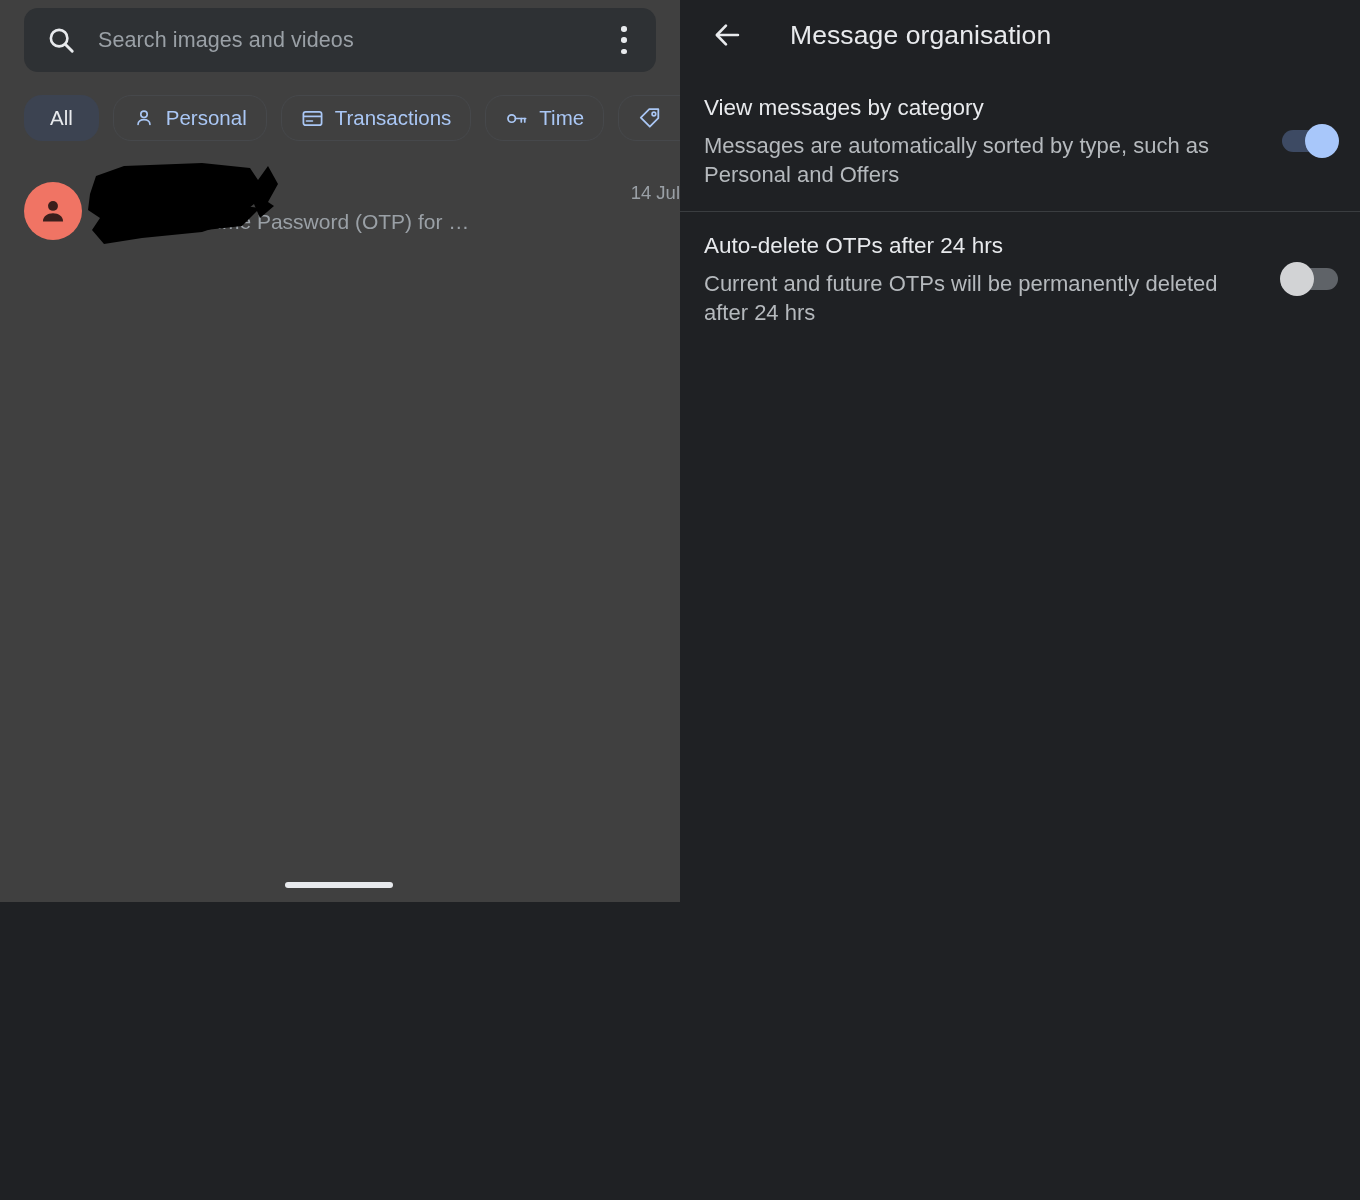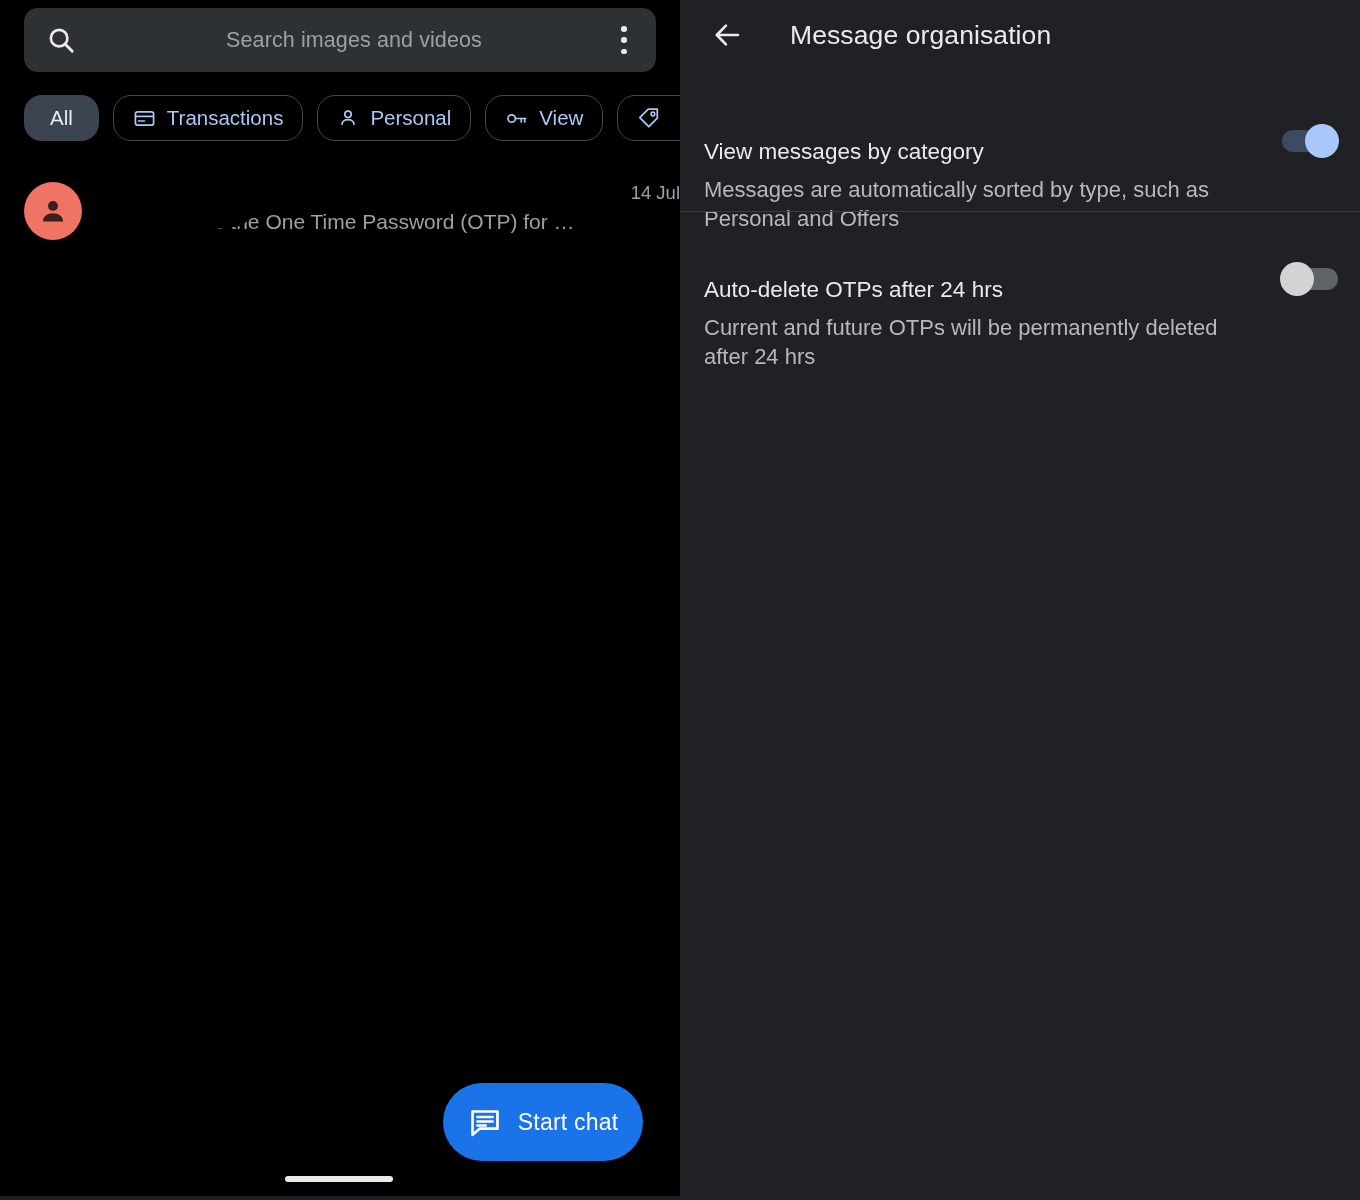--- a/index.html
+++ b/index.html
@@ -17,25 +17,24 @@
     width: 1360px;
     height: 1200px;
     background: #1f2124;
     display: flex;
   }
 
   
   #left-panel {
     position: relative;
     width: 680px;
-    height: 1196px;
-    background: #000000;
+    height: 902px;
+    background: #404040;
     flex: 0 0 680px;
     overflow: hidden;
-    text-align: center;
   }
 
   .search-bar {
     position: absolute;
     left: 24px;
     top: 8px;
     width: 632px;
     height: 64px;
     background: #2e3134;
     border-radius: 14px;
@@ -211,21 +210,21 @@
     left: 0;
     width: 680px;
     display: flex;
     align-items: flex-start;
     padding-left: 24px;
     padding-right: 22px;
   }
   #setting-row-0 { top: 95px; }
   #setting-row-1 { top: 233px; }
 
-  .setting-text { flex: 1; min-width: 0; padding-right: 20px; margin-top: 44px; }
+  .setting-text { flex: 1; min-width: 0; padding-right: 20px; }
   .setting-title {
     font-size: 22.5px;
     color: #e8eaed;
     line-height: 1.18;
   }
   .setting-sub {
     font-size: 22px;
     color: #b5b9bd;
     line-height: 1.33;
     margin-top: 9px;
@@ -297,49 +296,49 @@
     </div>
 
     <div class="chips-row">
 
       <div class="chip selected">
         <span class="chip-label">All</span>
       </div>
 
       <div class="chip">
         <span>
+          <svg width="22" height="22" viewBox="0 0 24 24" fill="none">
+            <circle cx="12" cy="8" r="3.5" stroke="#aac7f5" stroke-width="1.8"></circle>
+            <path d="M5.5 19c0-3.4 2.9-5.3 6.5-5.3s6.5 1.9 6.5 5.3" stroke="#aac7f5" stroke-width="1.8" stroke-linecap="round"></path>
+          </svg>
+        </span>
+        <span class="chip-label">Personal</span>
+      </div>
+
+      <div class="chip">
+        <span>
           <svg width="23" height="23" viewBox="0 0 24 24" fill="none">
             <rect x="2.5" y="5" width="19" height="14" rx="2.4" stroke="#aac7f5" stroke-width="1.8"></rect>
             <line x1="2.5" y1="9.8" x2="21.5" y2="9.8" stroke="#aac7f5" stroke-width="1.8"></line>
             <line x1="5.6" y1="14.6" x2="12" y2="14.6" stroke="#aac7f5" stroke-width="1.6" stroke-linecap="round"></line>
           </svg>
         </span>
         <span class="chip-label">Transactions</span>
-      </div>
-
-      <div class="chip">
-        <span>
-          <svg width="22" height="22" viewBox="0 0 24 24" fill="none">
-            <circle cx="12" cy="8" r="3.5" stroke="#aac7f5" stroke-width="1.8"></circle>
-            <path d="M5.5 19c0-3.4 2.9-5.3 6.5-5.3s6.5 1.9 6.5 5.3" stroke="#aac7f5" stroke-width="1.8" stroke-linecap="round"></path>
-          </svg>
-        </span>
-        <span class="chip-label">Personal</span>
       </div>
 
       <div class="chip">
         <span>
           <svg width="23" height="23" viewBox="0 0 24 24" fill="none">
             <circle cx="7" cy="12" r="3.9" stroke="#aac7f5" stroke-width="1.8"></circle>
             <line x1="10.9" y1="12" x2="21.5" y2="12" stroke="#aac7f5" stroke-width="1.8" stroke-linecap="round"></line>
             <line x1="17" y1="12" x2="17" y2="15.6" stroke="#aac7f5" stroke-width="1.8" stroke-linecap="round"></line>
             <line x1="20.6" y1="12" x2="20.6" y2="15.6" stroke="#aac7f5" stroke-width="1.8" stroke-linecap="round"></line>
           </svg>
         </span>
-        <span class="chip-label">View</span>
+        <span class="chip-label">Time</span>
       </div>
 
       <div class="chip cut">
         <span>
           <svg width="24" height="24" viewBox="0 0 24 24" fill="none">
             <path d="M11.3 3.2H20.3V12.2L11.8 20.7L2.8 11.7L11.3 3.2Z" stroke="#aac7f5" stroke-width="1.8" stroke-linejoin="round"></path>
             <circle cx="15.9" cy="8" r="1.85" stroke="#aac7f5" stroke-width="1.6"></circle>
           </svg>
         </span>
         <span class="chip-label"></span>

